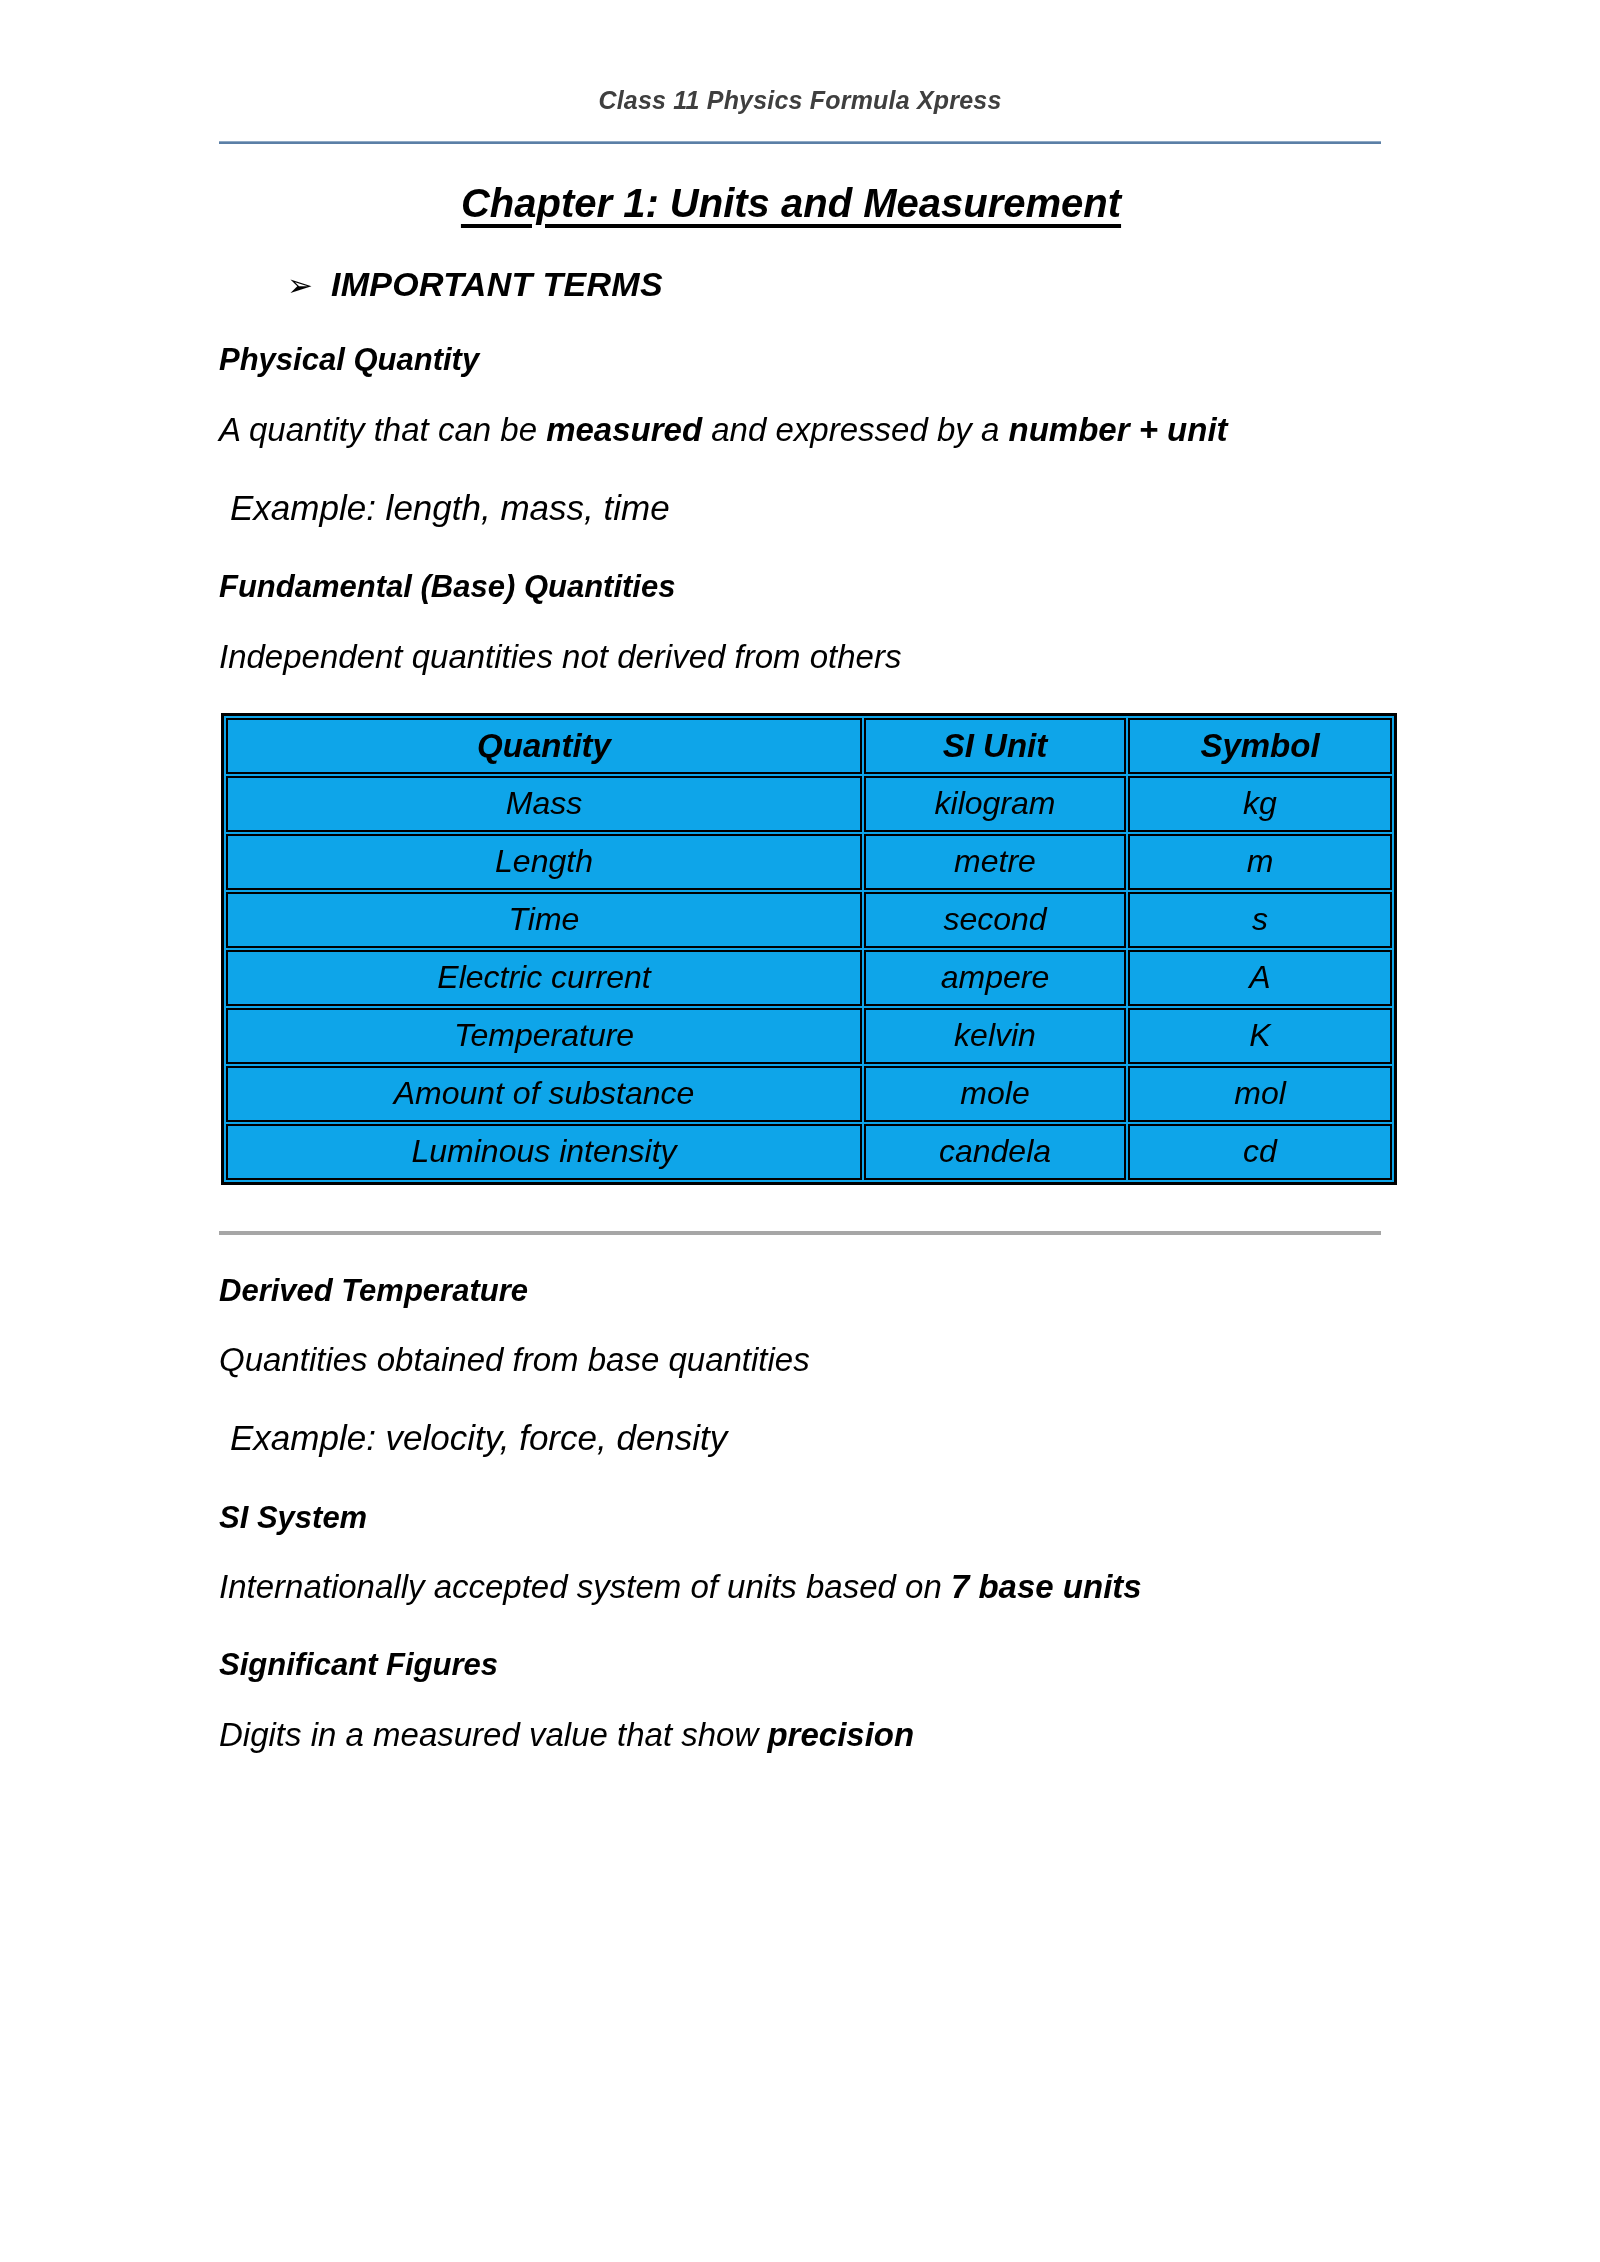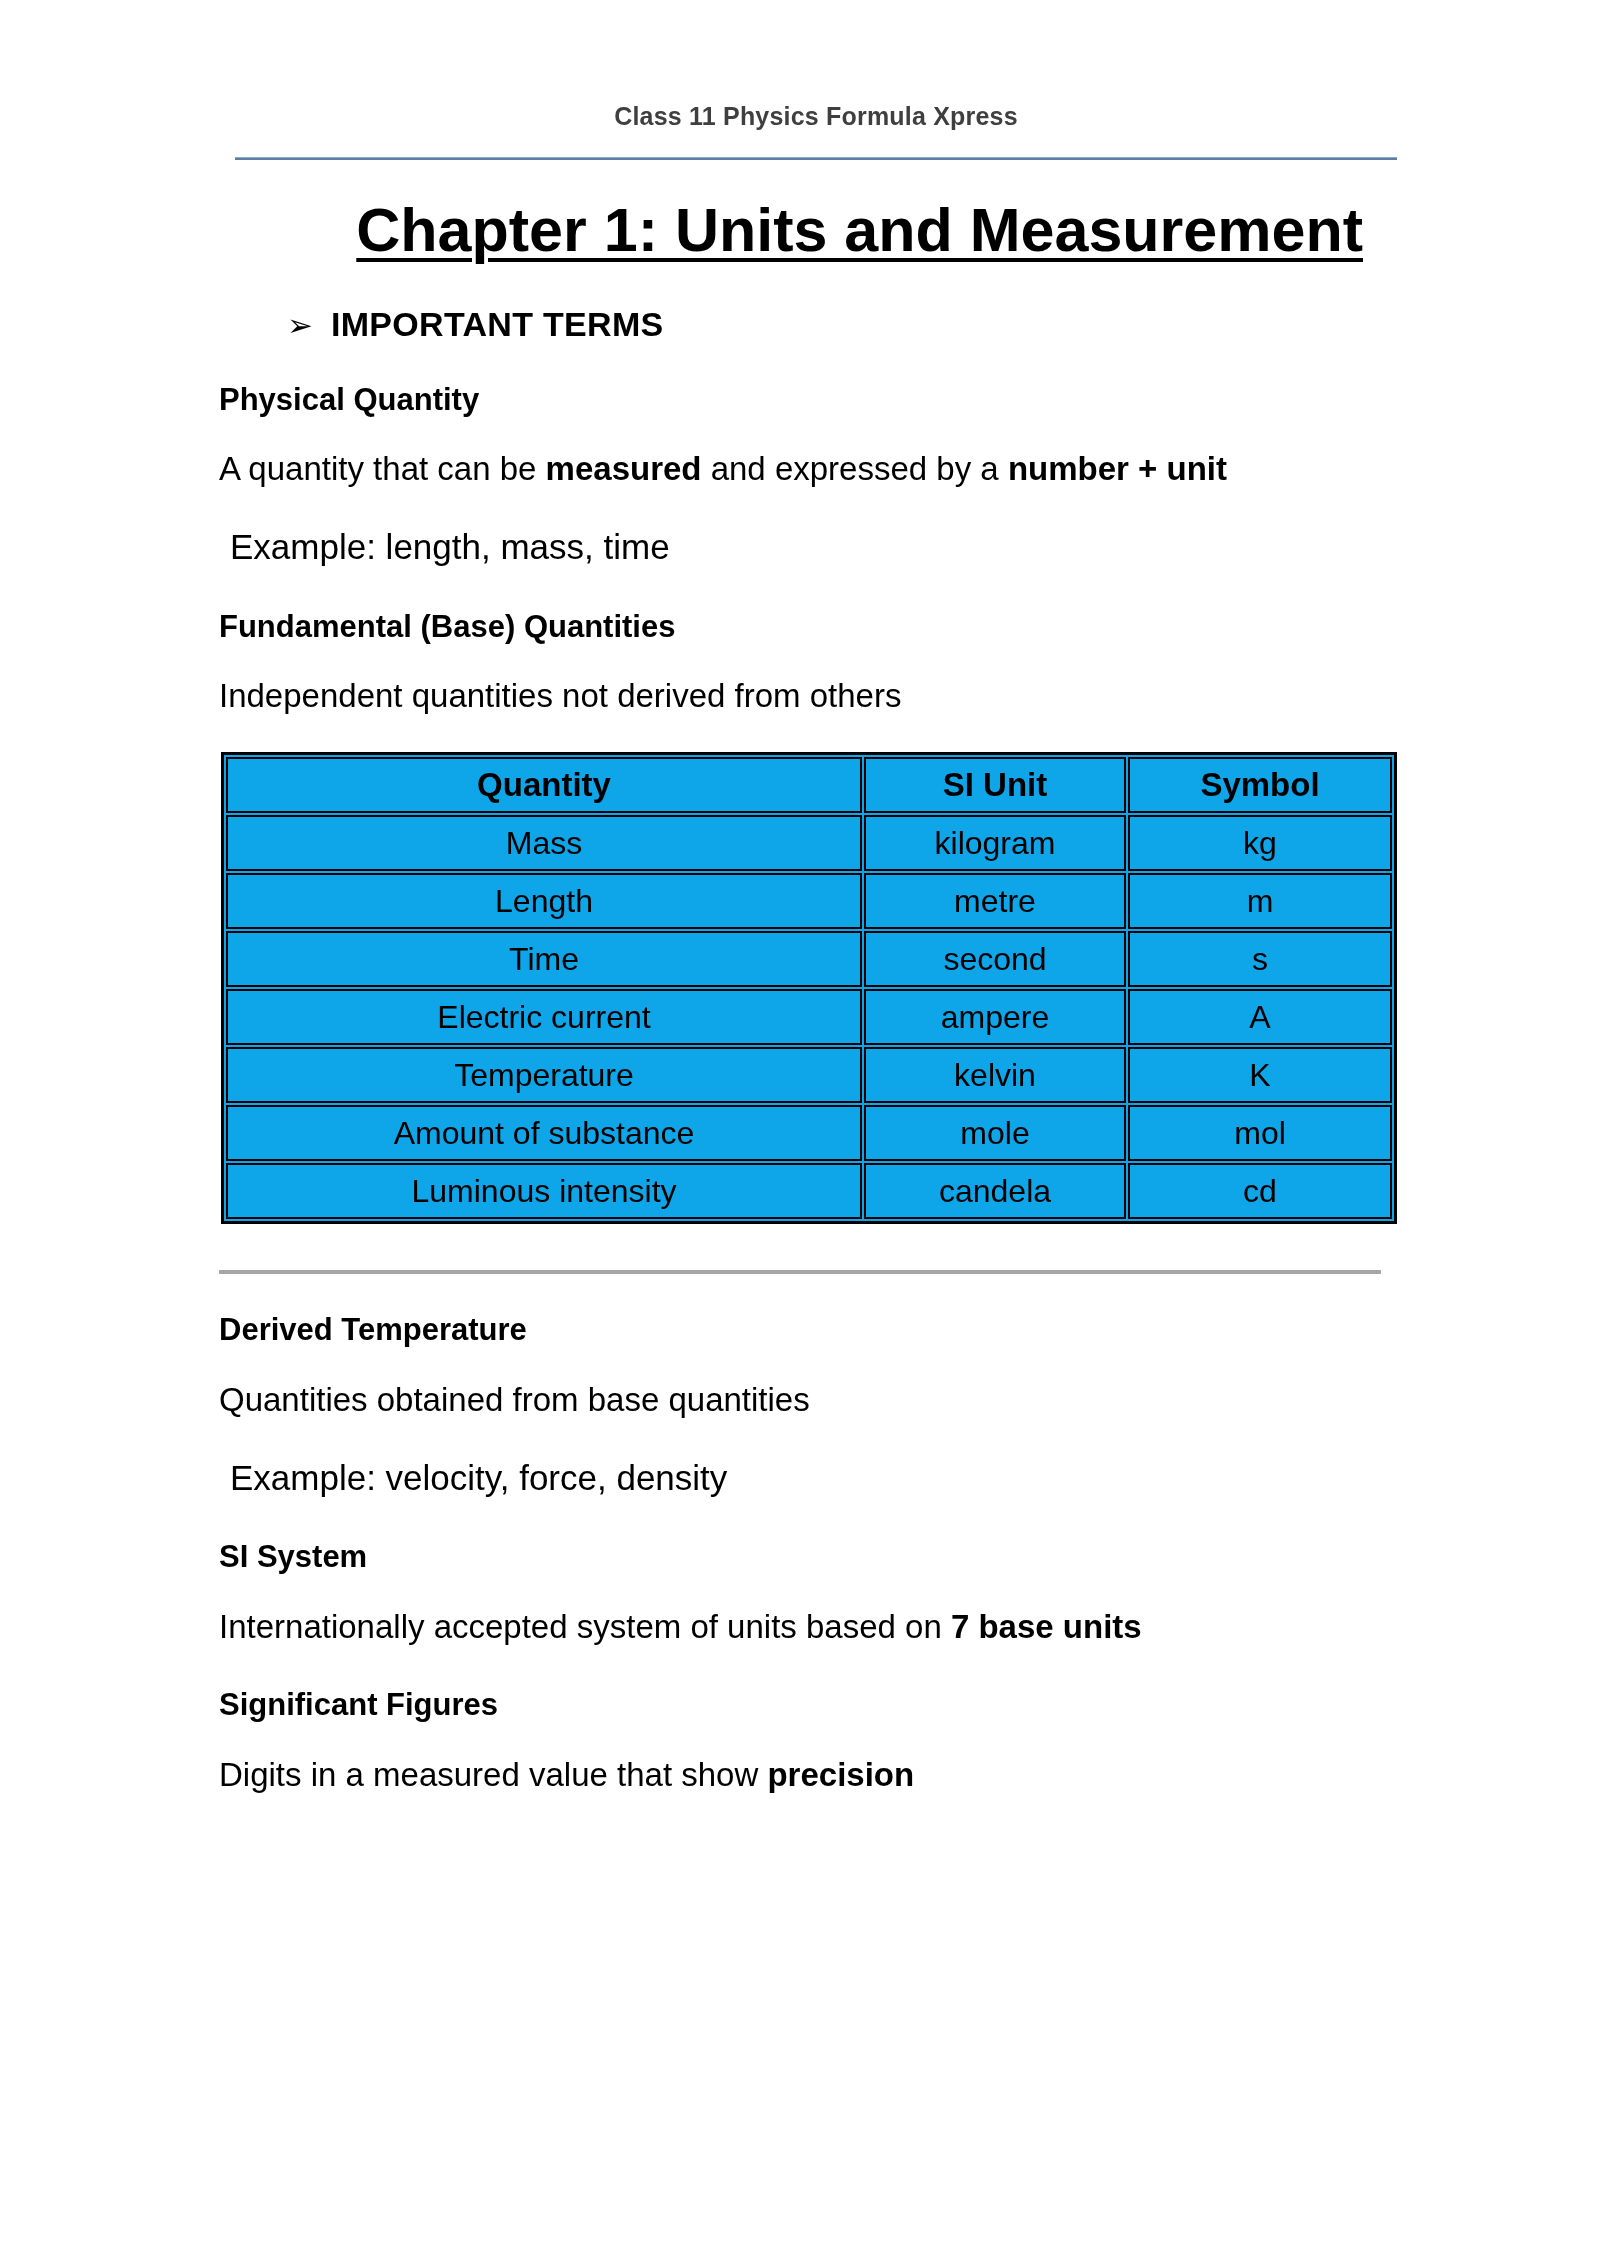--- a/index.html
+++ b/index.html
@@ -13,21 +13,22 @@
     font-family: "Liberation Sans", sans-serif;
     color: #000000;
     overflow: hidden;
   }
 
   .page {
     position: relative;
     width: 1600px;
     height: 2262px;
     box-sizing: border-box;
-    padding: 16px;
+    padding: 0;
+    font-style: italic;
   }
 
   
   .doc-header {
     width: 1600px;
     padding-top: 88px;
     text-align: center;
   }
   .doc-header-title {
     font-size: 25px;
@@ -49,22 +50,22 @@
   .content {
     margin: 0 auto;
     width: 1162px;
     padding-left: 0;
     box-sizing: border-box;
   }
 
   
   .chapter-title {
     margin-top: 38px;
-    text-align: right;
-    font-size: 61px;
+    text-align: center;
+    font-size: 40px;
     font-weight: bold;
     line-height: 1.08;
     text-decoration: underline;
     text-decoration-thickness: 4px;
     text-underline-offset: 7px;
     padding-right: 18px;
   }
 
   
   .bullet-row {

